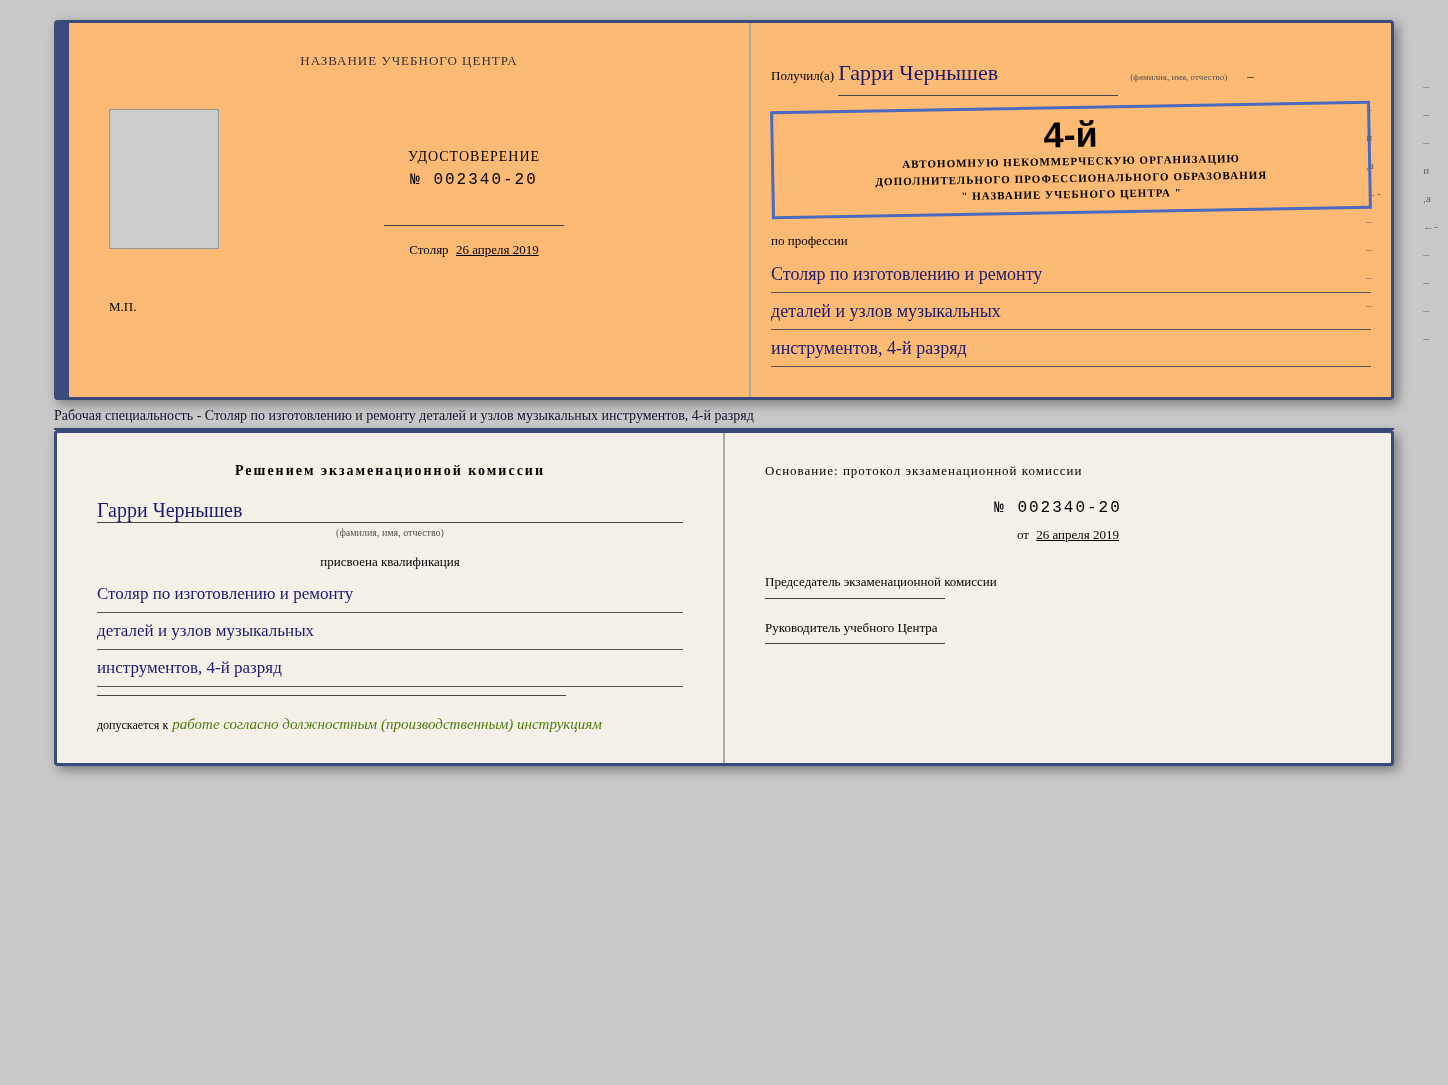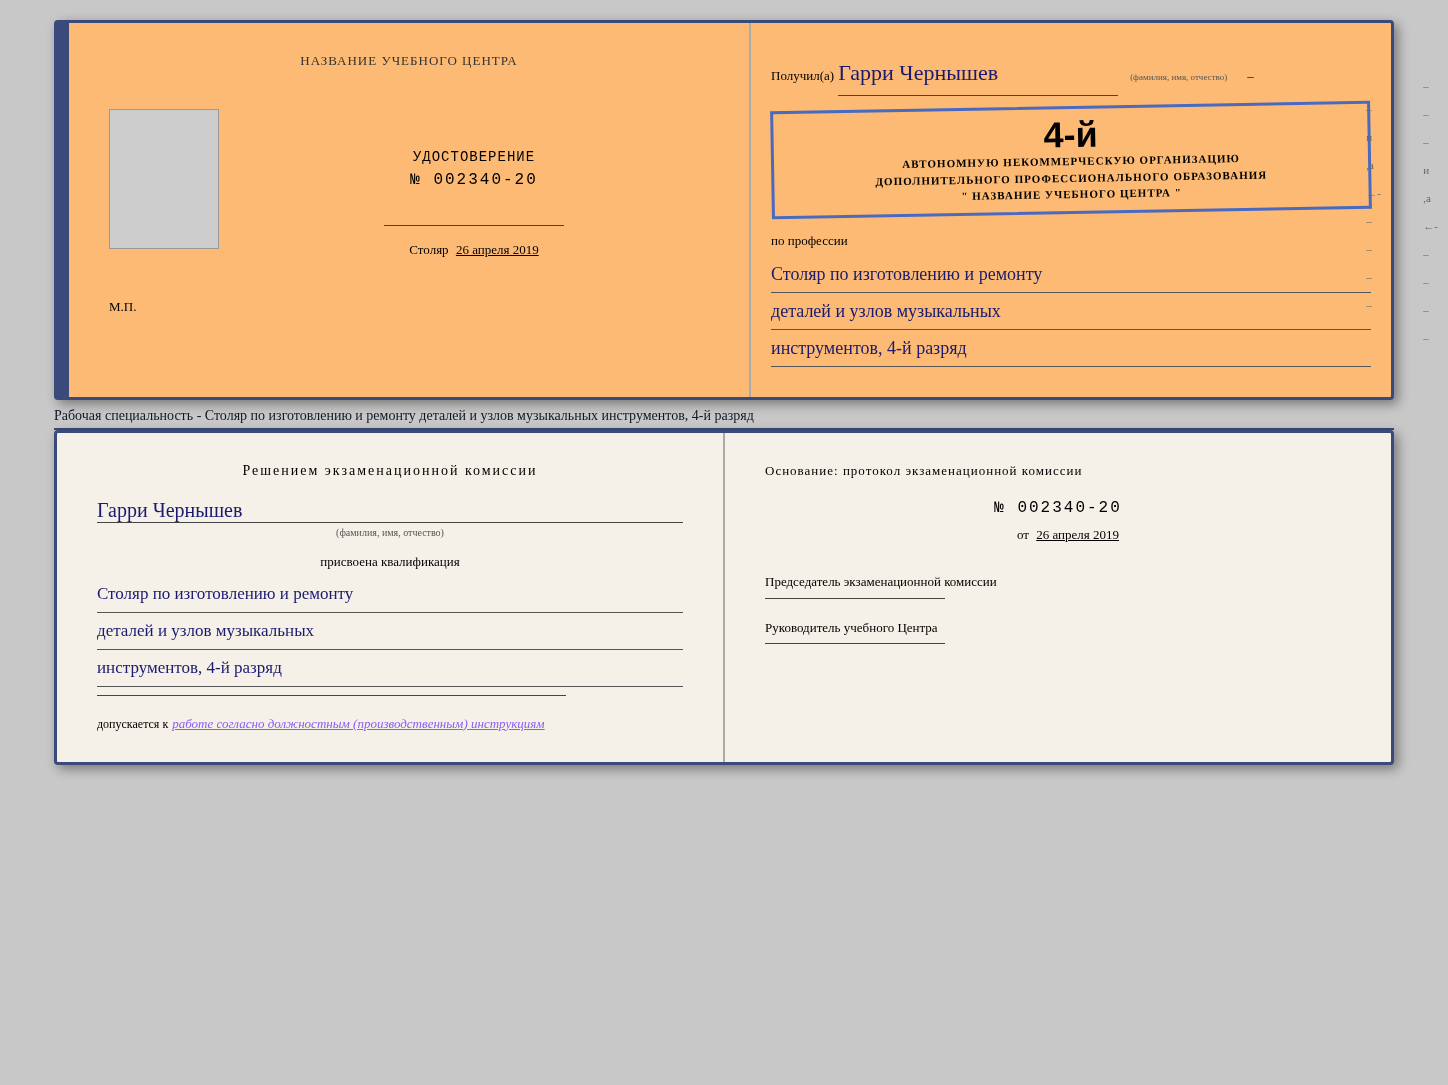--- a/index.html
+++ b/index.html
@@ -87,21 +87,20 @@
       flex: 1;
       margin-top: 40px;
     }
 
     .udostoverenie-title {
       font-size: 14px;
       letter-spacing: 1px;
       text-transform: uppercase;
       text-align: center;
       margin-bottom: 6px;
-      font-family: Liberation Mono, monospace;
     }
 
     .udostoverenie-num {
       font-size: 16px;
       font-family: 'Courier New', monospace;
       text-align: center;
       margin-bottom: 30px;
       letter-spacing: 2px;
     }
 
@@ -243,21 +242,21 @@
       flex: 1;
       padding: 30px 40px;
     }
 
     .resheniyem-title {
       font-size: 14px;
       letter-spacing: 2px;
       text-align: center;
       margin-bottom: 20px;
       text-transform: none;
-      font-weight: normal;
+      font-weight: bold;
     }
 
     .name-handwritten-bottom {
       font-family: 'Segoe Script', 'Comic Sans MS', cursive;
       font-size: 20px;
       color: #1a1a6e;
       border-bottom: 1px solid #444;
       display: block;
       margin-bottom: 4px;
     }
@@ -291,24 +290,23 @@
       display: flex;
       gap: 4px;
       flex-wrap: wrap;
       align-items: baseline;
     }
 
     .dopuskaetsya-label { font-size: 12px; }
 
     .dopuskaetsya-handwritten {
       font-family: 'Segoe Script', 'Comic Sans MS', cursive;
-      font-size: 13px;
-      color: #8b5cf6;
+      font-size: 15px;
+      color: #4d7c0f;
       font-style: italic;
-      text-decoration: underline;
     }
 
     
     .osnovanie-label {
       font-size: 13px;
       letter-spacing: 1px;
       margin-bottom: 20px;
     }
 
     .protocol-num {

